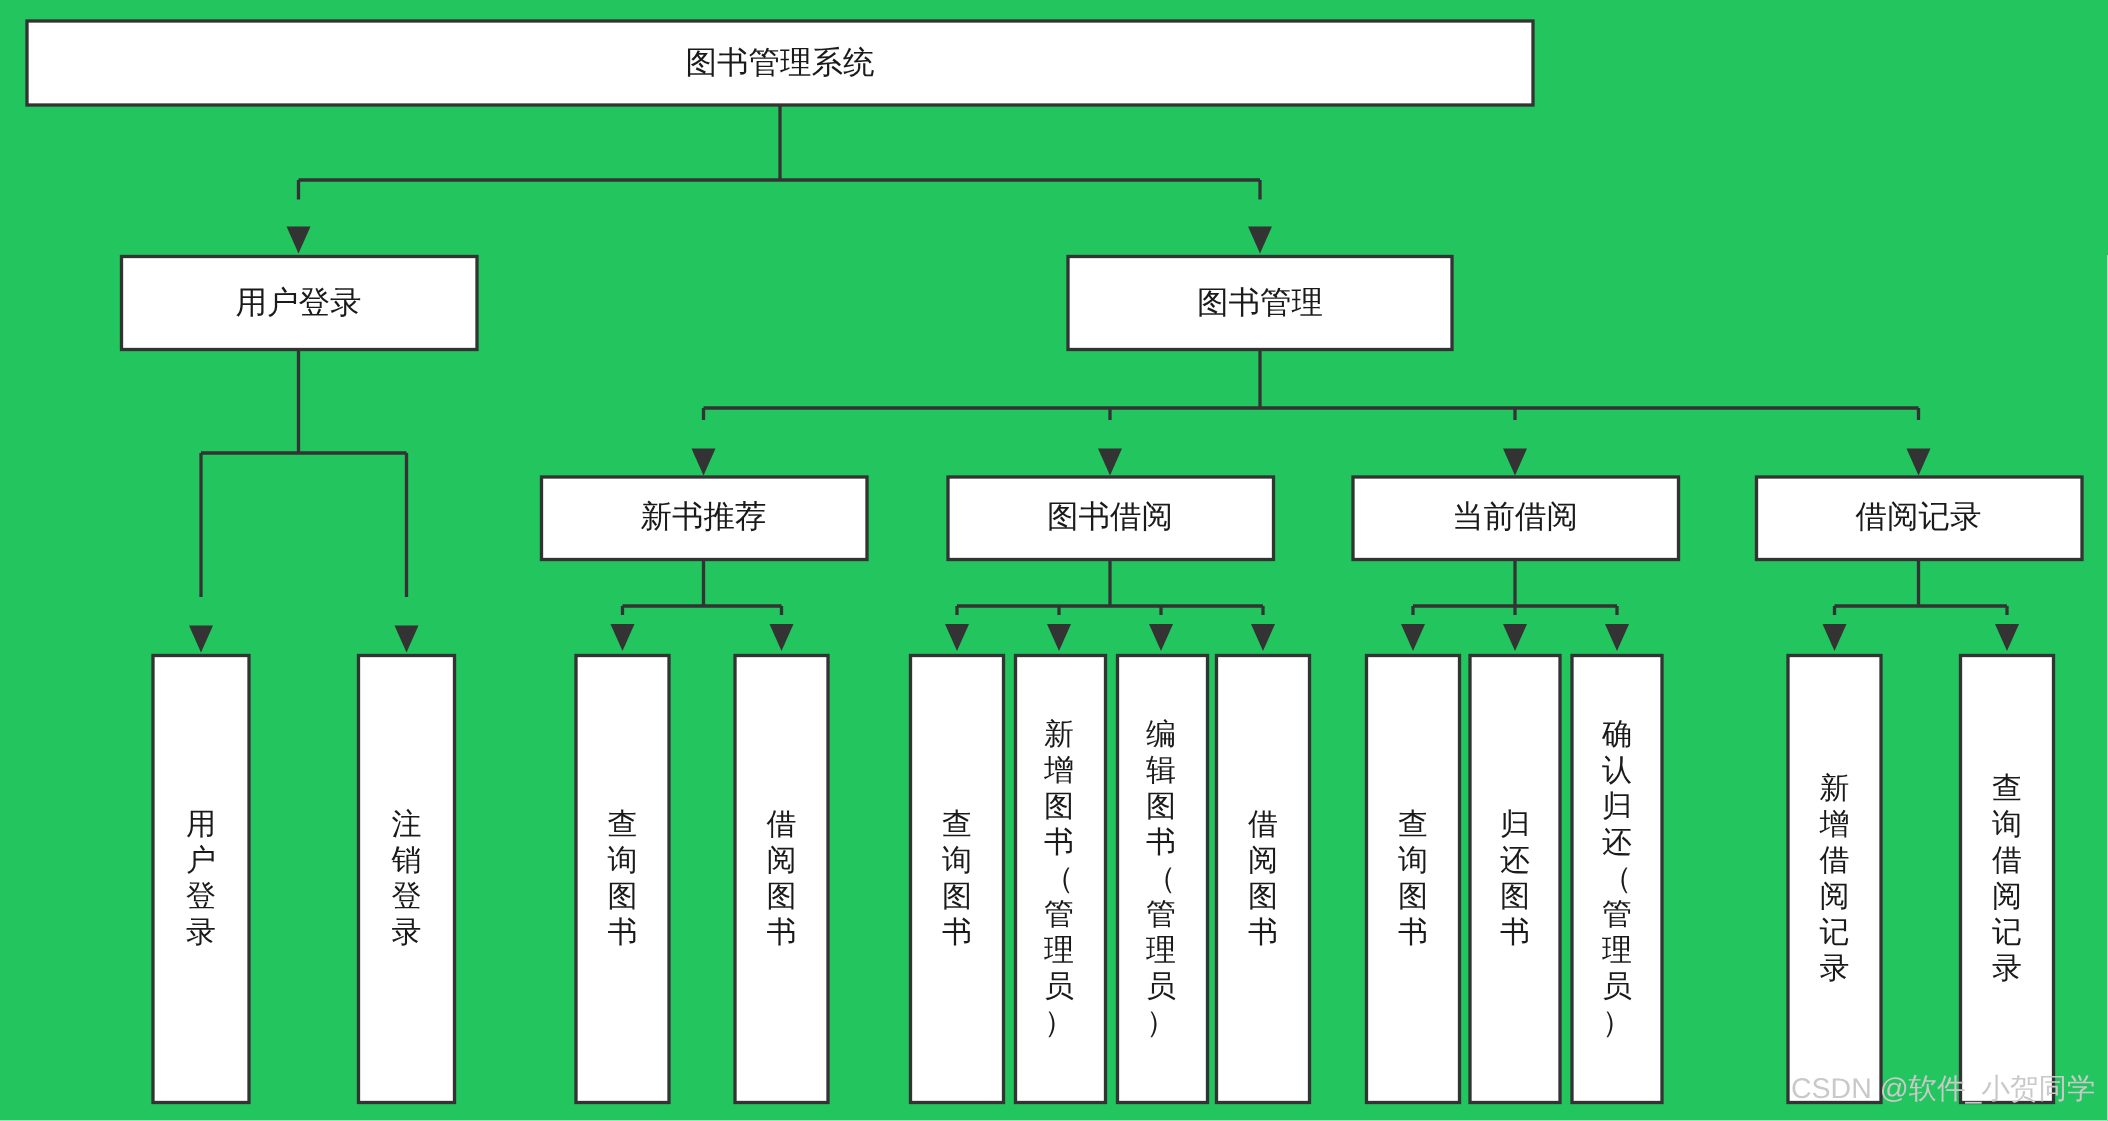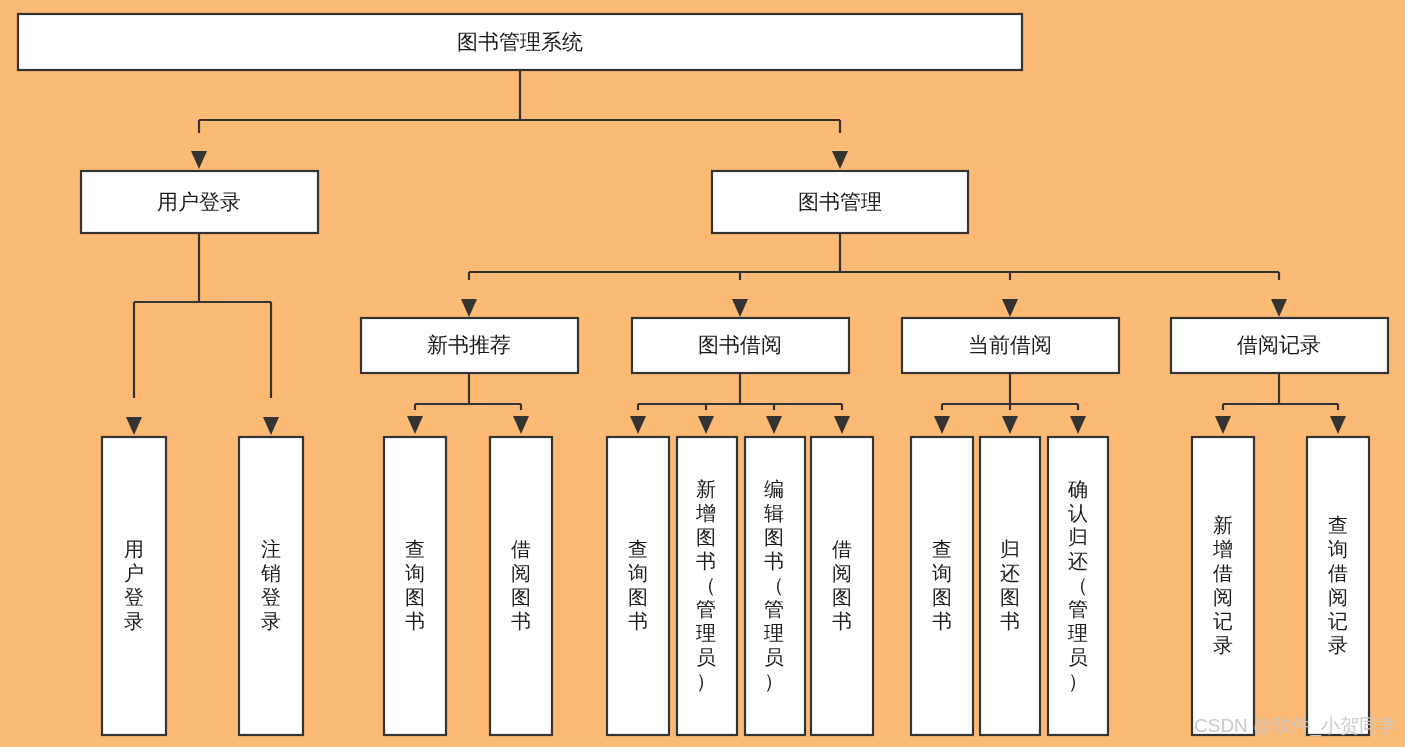--- a/index.html
+++ b/index.html
@@ -8,21 +8,21 @@
     padding: 0;
     background: #ffffff;
   }
   body {
     font-family: "Liberation Sans", "DejaVu Sans", sans-serif;
   }
   #diagram-root {
     position: relative;
     width: 1405px;
     height: 747px;
-    background: #fdba74;
+    background: #22c55e;
     overflow: hidden;
   }
   svg.diagram-canvas {
     position: absolute;
     top: 0;
     left: 0;
     width: 1405px;
     height: 747px;
   }
   .node-box {

